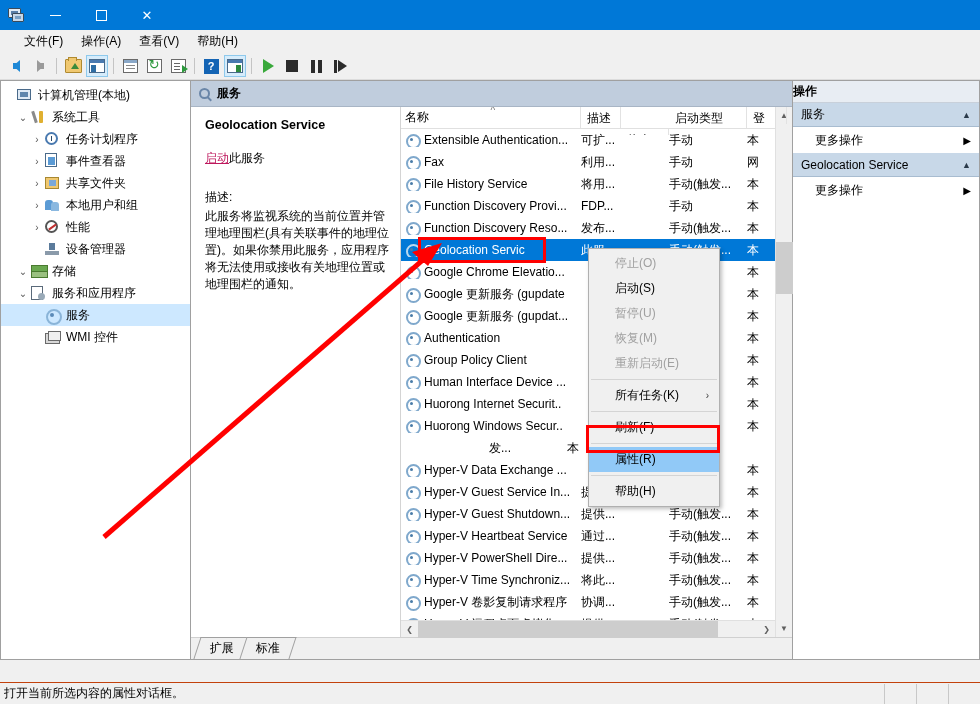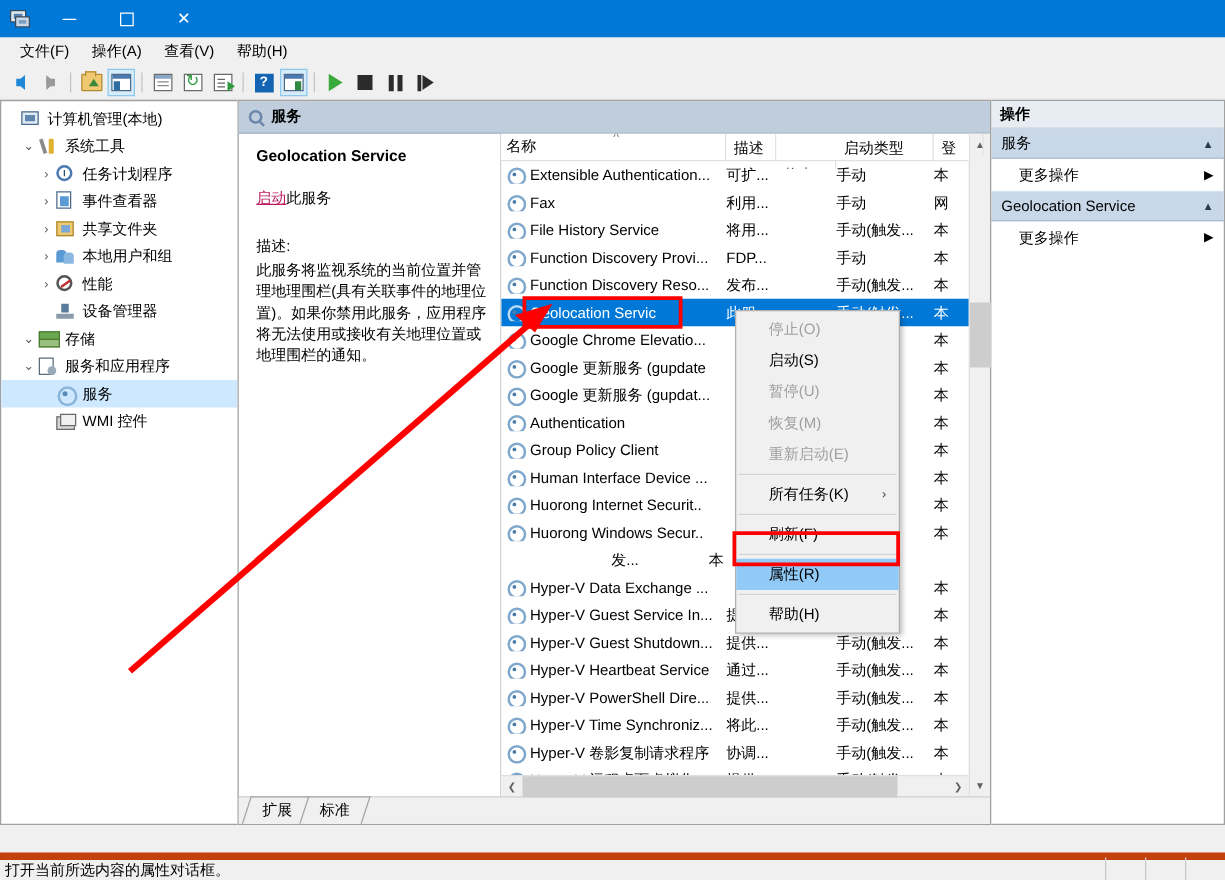--- a/index.html
+++ b/index.html
@@ -24,21 +24,21 @@
   .mon:after { content:""; position:absolute; left:2px; top:2px; right:2px; bottom:2px; background:#5a7fa8; }
   .mon2 { position:absolute; left:5px; top:7px; width:12px; height:9px; background:#c8d8e8; border:1px solid #3a4a5a; border-radius:1px; }
   .mon2:after { content:""; position:absolute; left:2px; top:2px; right:2px; bottom:2px; background:#7aa0c4; }
   .titlebar .tb-title { font-size:12px; flex:1; }
   .winbtns { display:flex; height:30px; }
   .winbtn { width:46px; height:30px; display:flex; align-items:center; justify-content:center; color:#fff; font-size:13px; }
   .wb-min { width:11px; height:1px; background:#fff; }
   .wb-max { width:11px; height:11px; border:1px solid #fff; }
 
   
-  .menubar { height:23px; background:#f0f0f0; display:flex; align-items:center; padding-left:7px; border-bottom:1px solid #f0f0f0;}
+  .menubar { height:23px; background:#f0f0f0; display:flex; align-items:center; padding-left:15px; border-bottom:1px solid #f0f0f0;}
   .menuitem { padding:3px 9px; font-size:12px; }
 
   
   .toolbar { height:27px; background:#f0f0f0; display:flex; align-items:center; padding-left:4px; border-bottom:1px solid #dcdcdc; }
   .tbtn { width:22px; height:22px; margin:0 1px; display:flex; align-items:center; justify-content:center; position:relative; border:1px solid transparent; }
   .tbtn.on { background:#d6ecfb; border:1px solid #8ec9ec; }
   .tsep { width:1px; height:16px; background:#c4c4c4; margin:0 4px; }
 
   
   .arw { width:0;height:0; }
@@ -170,30 +170,30 @@
 
   
   .tabsbar { height:22px; background:#f0f0f0; display:flex; align-items:flex-end; padding-left:6px; border-top:1px solid #d0d0d0; }
   .tab { font-size:12px; padding:2px 12px 2px 12px; background:#f0f0f0; border:1px solid #a0a0a0; border-bottom:none; position:relative; margin-right:-4px;
          transform: skewX(-18deg); }
   .tab span { display:inline-block; transform: skewX(18deg); }
   .tab.active { background:#f0f0f0; z-index:2; }
 
   
   .actions { width:187px; background:#fff; border:1px solid #a0a0a0; border-left:none; flex:none; }
-  .acthdr { height:22px; background:#e8edf3; border-bottom:1px solid #c8d0da; display:flex; align-items:center; padding-left:7px; font-weight:bold; font-size:12px; }
+  .acthdr { height:22px; background:#e8edf3; border-bottom:1px solid #c8d0da; display:flex; align-items:center; padding-left:0; font-weight:bold; font-size:12px; }
   .actgrp { height:24px; background:#c8d8e8; border-bottom:1px solid #a8bcd0; display:flex; align-items:center; padding:0 8px; font-size:12px; }
   .actgrp .gname { flex:1; }
   .actgrp .caret { font-size:9px; color:#2a3a4a; }
   .actitem { height:26px; display:flex; align-items:center; padding:0 8px 0 22px; font-size:12px; }
   .actitem .ilabel { flex:1; }
   .actitem .iarrow { font-size:10px; }
 
   
-  .status { position:absolute; left:0; bottom:0; width:980px; height:22px; background:#f0f0f0; border-top:6px solid #c2410c; display:flex; align-items:center; font-size:12px; }
+  .status { position:absolute; left:0; bottom:0; width:980px; height:22px; background:#f0f0f0; border-top:1px solid #c2410c; display:flex; align-items:center; font-size:12px; }
   .status .stext { padding-left:4px; flex:1; }
   .status .grip { width:96px; height:20px; display:flex; }
   .status .gcell { flex:1; border-left:1px solid #c8c8c8; }
 
   
   .ctxmenu { position:absolute; background:#f0f0f0; border:1px solid #b0b0b0; box-shadow:2px 2px 4px rgba(0,0,0,.25); padding:2px 0; z-index:50; }
   .ctxitem { height:25px; display:flex; align-items:center; padding:0 10px 0 26px; font-size:12px; white-space:nowrap; }
   .ctxitem.disabled { color:#a0a0a0; }
   .ctxitem.hi { background:#91c9f7; }
   .ctxitem .clabel { flex:1; }

